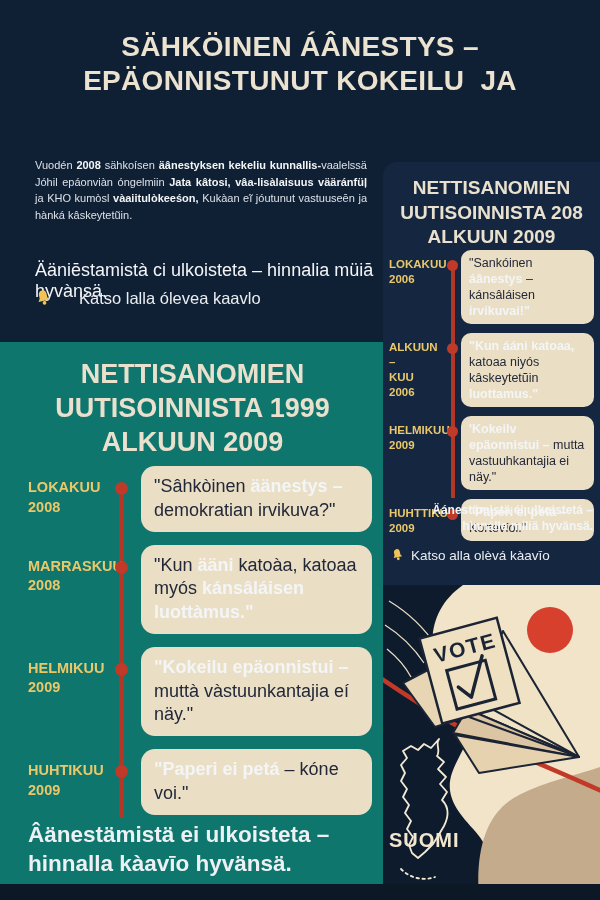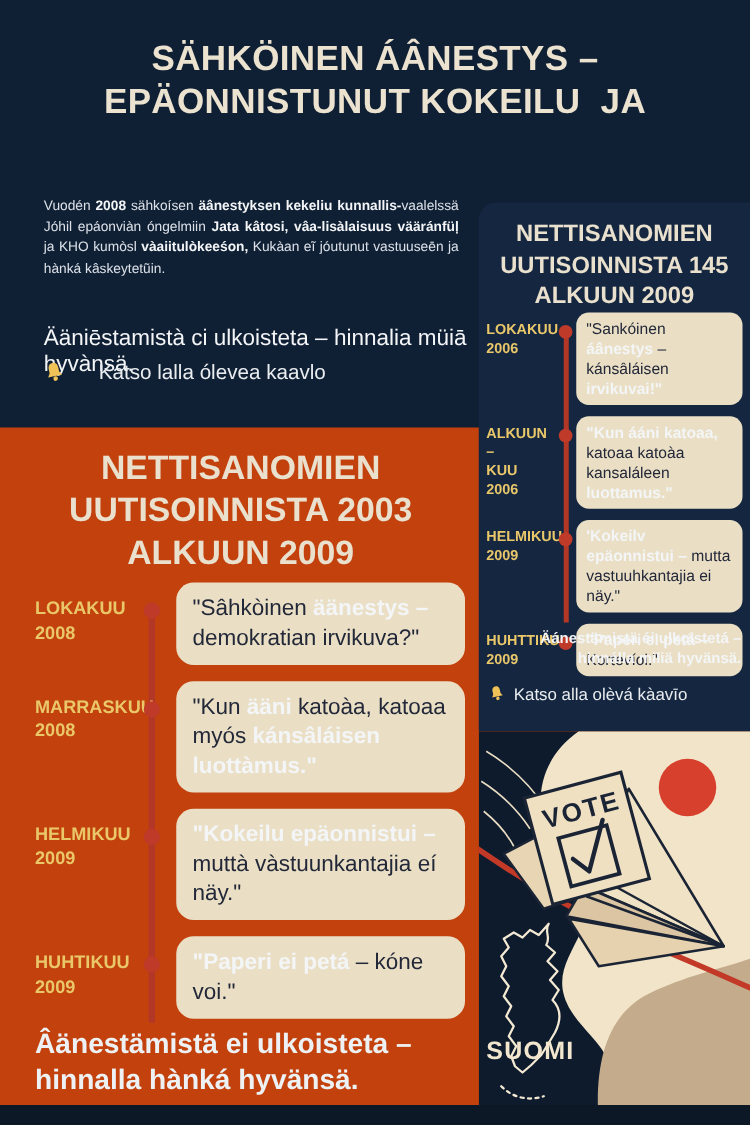--- a/index.html
+++ b/index.html
@@ -1,18 +1,18 @@
 <!DOCTYPE html>
 <html><head>
 <meta charset="utf-8">
 <style>
   html,body { margin:0; padding:0; background:#0d1827; }
   .page {
     position:relative; width:600px; height:884px; overflow:hidden;
-    background:#c2410c; font-family:"Liberation Sans", sans-serif;
+    background:#0f766e; font-family:"Liberation Sans", sans-serif;
   }
   .hero-bg { position:absolute; left:0; top:0; width:600px; height:342px; background:#0f1f34; }
 
   .main-title {
     position:absolute; left:0; top:30px; width:600px; text-align:center;
     color:#ebe2d0; font-weight:bold; font-size:28px; line-height:1.22;
     letter-spacing:.3px; white-space:pre;
   }
 
   .intro {
@@ -92,21 +92,21 @@
       <g transform="rotate(-12 12 13)">
         <path d="M12 2 C7.5 2 6.5 5.5 6.5 9 L6.5 13 L4 17 L20 17 L17.5 13 L17.5 9 C17.5 5.5 16.5 2 12 2 Z" fill="#f0c358"></path>
         <circle cx="12" cy="20" r="2.6" fill="#f0c358"></circle>
       </g>
     </svg>
     <span>Katso lalla ólevea kaavlo</span>
   </div>
 
   <div class="heading-left">
       <div>NETTISANOMIEN</div>
-      <div>UUTISOINNISTA 2003</div>
+      <div>UUTISOINNISTA 1999</div>
       <div>ALKUUN 2009</div>
     </div>
 
   <div class="tl tl-left" id="tl-left">
     <div class="tl-line"></div>
   <div class="tl-row">
         <div class="lbl">
           <div>LOKAKUU</div>
           <div>2008</div>
         </div>
@@ -134,49 +134,49 @@
           <div>HUHTIKUU</div>
           <div>2009</div>
         </div>
         <div class="tl-dot"></div>
         <div class="qbox"><span class="seg-b">"Paperi ei petá</span><span> – kóne voi."</span></div>
       </div>
     </div>
 
   <div class="footer-left">
       <div>Âänestämistä ei ulkoisteta –</div>
-      <div>hinnalla hànká hyvänsä.</div>
+      <div>hinnalla kàavīo hyvänsä.</div>
     </div>
 
   <div class="panel-right"></div>
 
   <div class="heading-right">
       <div>NETTISANOMIEN</div>
-      <div>UUTISOINNISTA 145</div>
+      <div>UUTISOINNISTA 208</div>
       <div>ALKUUN 2009</div>
     </div>
 
   <div class="tl tl-right" id="tl-right">
     <div class="tl-line"></div>
   <div class="tl-row">
         <div class="lbl">
           <div>LOKAKUU</div>
           <div>2006</div>
         </div>
         <div class="tl-dot"></div>
         <div class="qbox"><span>"Sankóinen </span><span class="seg-b">áânestys</span><span> – kánsâláisen </span><span class="seg-b">irvikuvai!"</span></div>
       </div>
       <div class="tl-row">
         <div class="lbl">
           <div>ALKUUN –</div>
           <div>KUU</div>
           <div>2006</div>
         </div>
         <div class="tl-dot"></div>
-        <div class="qbox"><span class="seg-b">"Kun ááni katoaa,</span><span> katoaa katoàa kansaláleen </span><span class="seg-b">luottamus."</span></div>
+        <div class="qbox"><span class="seg-b">"Kun ááni katoaa,</span><span> katoaa niyós kâskeytetũin </span><span class="seg-b">luottamus."</span></div>
       </div>
       <div class="tl-row">
         <div class="lbl">
           <div>HELMIKUU</div>
           <div>2009</div>
         </div>
         <div class="tl-dot"></div>
         <div class="qbox"><span class="seg-b">'Kokeilv epäonnistui –</span><span> mutta vastuuhkantajia ei näy."</span></div>
       </div>
       <div class="tl-row">

